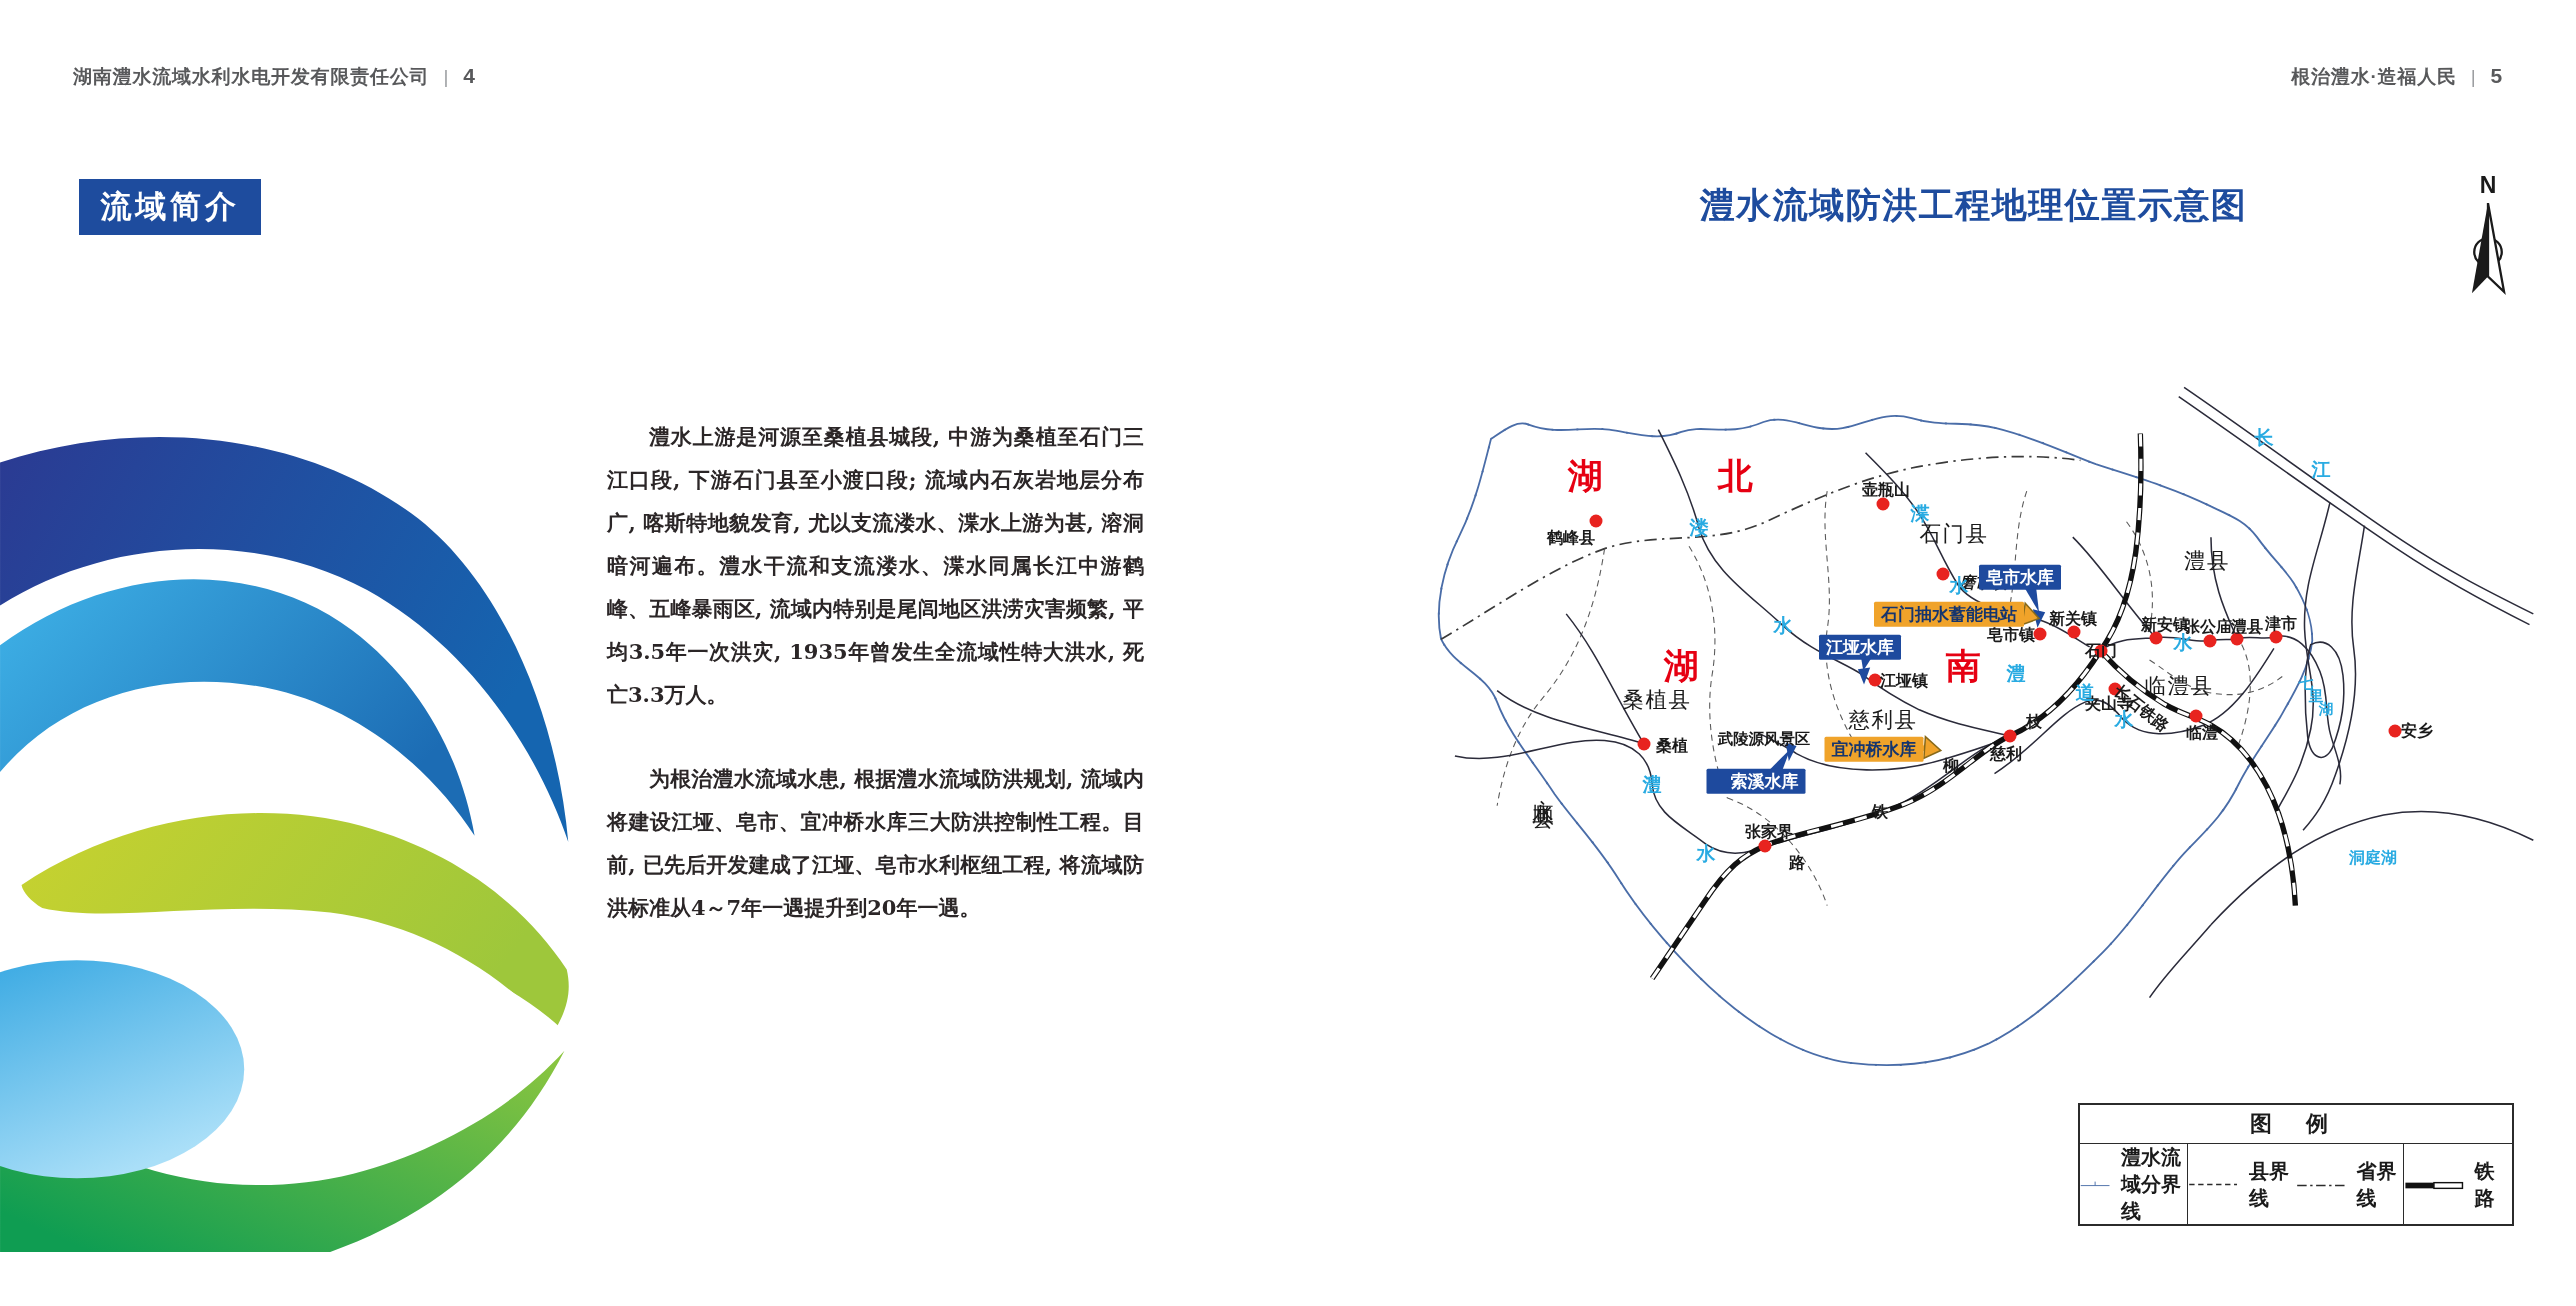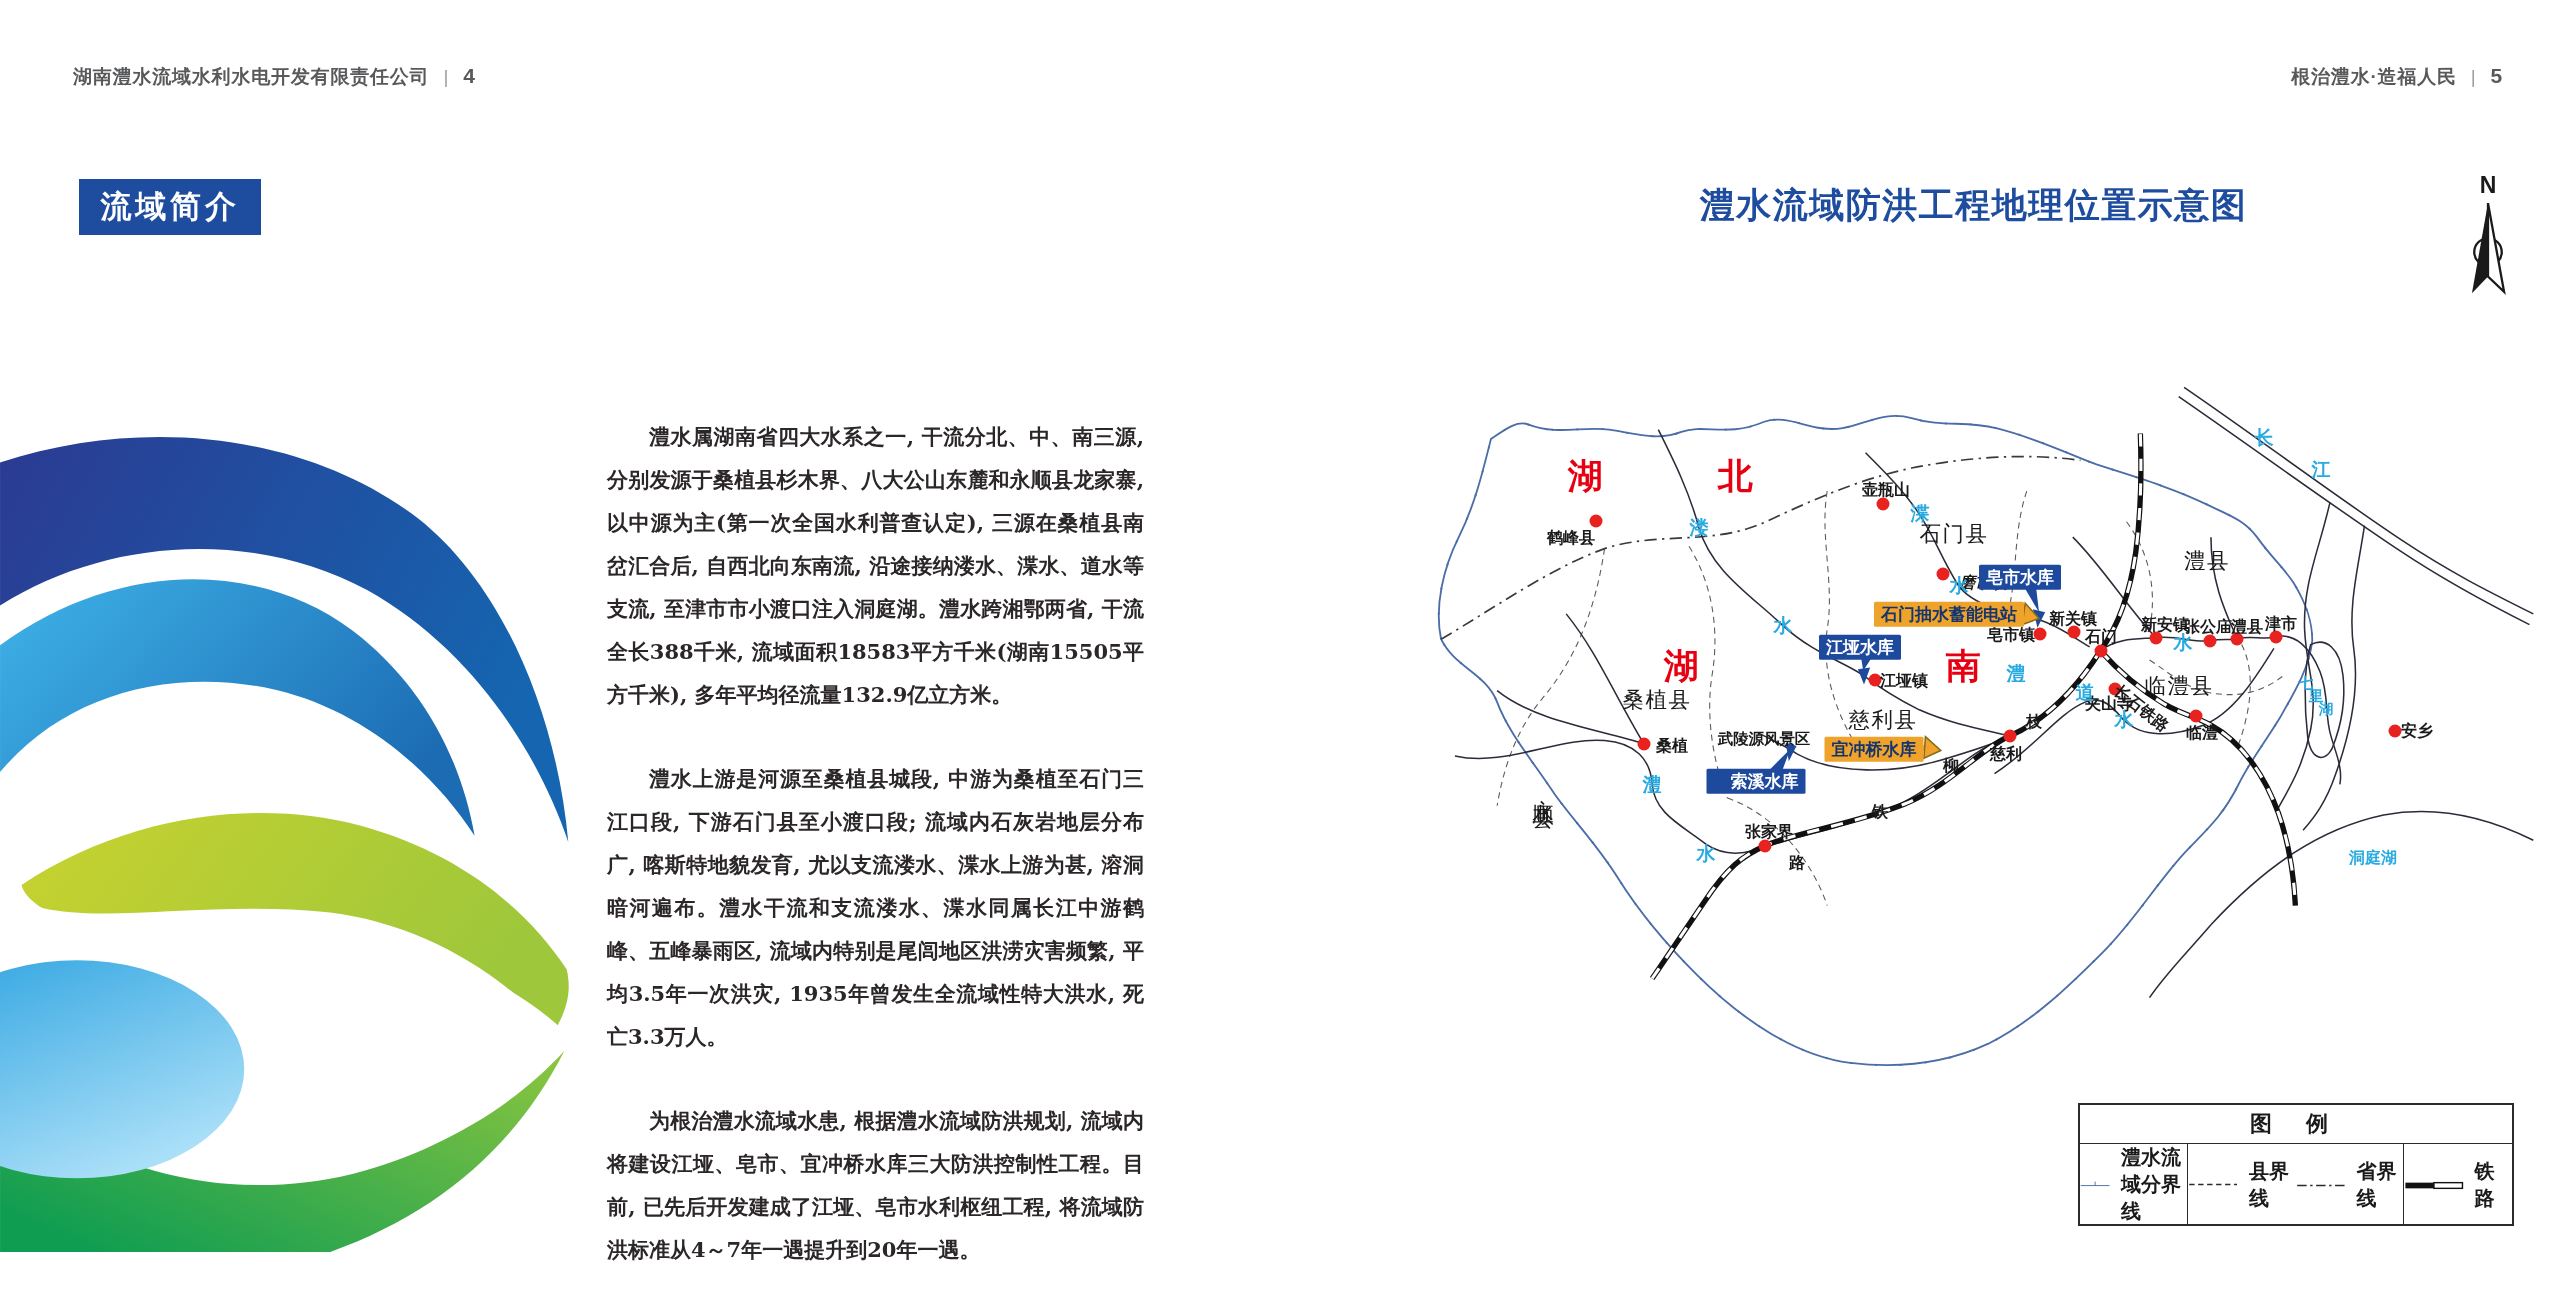--- a/index.html
+++ b/index.html
@@ -89,21 +89,20 @@
   </defs>
   <path fill="url(#gNavy)" d="M0,62 C190,0 400,25 545,135 C655,222 725,390 740,556 C698,432 608,300 478,228 C328,148 140,160 0,248 Z"></path>
   <path fill="url(#gBlue)" d="M0,300 C150,190 335,188 458,280 C548,348 600,445 618,548 C562,462 472,385 360,358 C228,328 88,360 0,465 Z"></path>
   <path fill="url(#gYellow)" d="M28,612 C170,518 340,500 470,535 C590,568 680,635 738,722 C744,748 740,772 722,802 C640,716 540,662 430,648 C280,632 140,662 55,642 C40,633 30,622 28,612 Z"></path>
   <path fill="#ffffff" d="M505,690 C610,712 695,758 750,818 L750,850 C690,790 605,748 498,722 Z"></path>
   <path fill="url(#gGreen)" d="M735,828 C662,908 560,962 460,988 C330,1020 190,1000 80,930 C45,906 12,878 0,860 L0,1090 L430,1090 C570,1040 672,952 735,828 Z"></path>
   <ellipse cx="100" cy="852" rx="218" ry="142" fill="url(#gCore)"></ellipse>
 </svg>
 
 <div id="body-text">
-  <p>澧水属湖南省四大水系之一, 干流分北、中、南三源, 分别发源于桑植县杉木界、八大公山东麓和永顺县龙家寨, 以中源为主(第一次全国水利普查认定), 三源在桑植县南岔汇合后, 自西北向东南流, 沿途接纳溇水、渫水、道水等支流, 至津市市小渡口注入洞庭湖。澧水跨湘鄂两省, 干流全长388千米, 流域面积18583平方千米(湖南15505平方千米), 多年平均径流量132.9亿立方米。</p>
   <p>澧水上游是河源至桑植县城段, 中游为桑植至石门三江口段, 下游石门县至小渡口段; 流域内石灰岩地层分布广, 喀斯特地貌发育, 尤以支流溇水、渫水上游为甚, 溶洞暗河遍布。澧水干流和支流溇水、渫水同属长江中游鹤峰、五峰暴雨区, 流域内特别是尾闾地区洪涝灾害频繁, 平均3.5年一次洪灾, 1935年曾发生全流域性特大洪水, 死亡3.3万人。</p>
   <p>为根治澧水流域水患, 根据澧水流域防洪规划, 流域内将建设江垭、皂市、宜冲桥水库三大防洪控制性工程。目前, 已先后开发建成了江垭、皂市水利枢纽工程, 将流域防洪标准从4～7年一遇提升到20年一遇。</p>
 </div>
 
 <div id="map-title">澧水流域防洪工程地理位置示意图</div>
 
 <div id="compass">
   <div class="n">N</div>
   <svg width="54" height="107" viewBox="0 0 70 140">
     <circle cx="35" cy="72" r="18" fill="none" stroke="#1a1a1a" stroke-width="3"></circle>
@@ -214,21 +213,21 @@
     <div class="m-town" style="left: 1571px; top: 538px;">鹤峰县</div>
     <div class="m-dot" style="left: 1883px; top: 504px;"></div>
     <div class="m-town" style="left: 1886px; top: 490px;">壶瓶山</div>
     <div class="m-dot" style="left: 1943px; top: 574px;"></div>
     <div class="m-town" style="left: 1983px; top: 583px; font-style: italic;">磨市镇</div>
     <div class="m-dot" style="left: 2040px; top: 634px;"></div>
     <div class="m-town" style="left: 2011px; top: 635px;">皂市镇</div>
     <div class="m-dot" style="left: 2074px; top: 632px;"></div>
     <div class="m-town" style="left: 2073px; top: 619px;">新关镇</div>
     <div class="m-dot" style="left: 2101px; top: 651px;"></div>
-    <div class="m-town" style="left: 2101px; top: 637px; text-align: right;">石门</div>
+    <div class="m-town" style="left: 2101px; top: 651px; text-align: right;">石门</div>
     <div class="m-dot" style="left: 2156px; top: 638px;"></div>
     <div class="m-town" style="left: 2165px; top: 625px;">新安镇</div>
     <div class="m-dot" style="left: 2210px; top: 641px;"></div>
     <div class="m-town" style="left: 2208px; top: 627px;">张公庙</div>
     <div class="m-dot" style="left: 2237px; top: 639px;"></div>
     <div class="m-town" style="left: 2247px; top: 627px;">澧县</div>
     <div class="m-dot" style="left: 2276px; top: 637px;"></div>
     <div class="m-town" style="left: 2281px; top: 624px;">津市</div>
     <div class="m-dot" style="left: 1875px; top: 680px;"></div>
     <div class="m-town" style="left: 1904px; top: 681px;">江垭镇</div>

